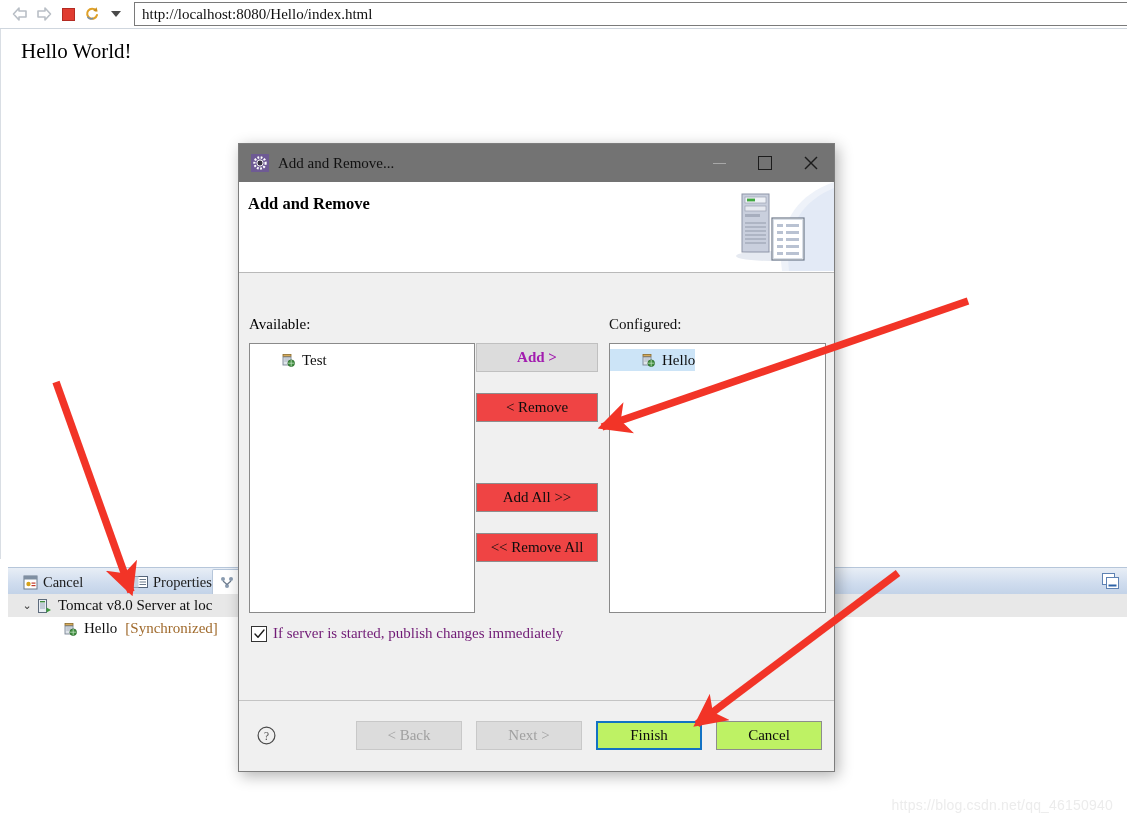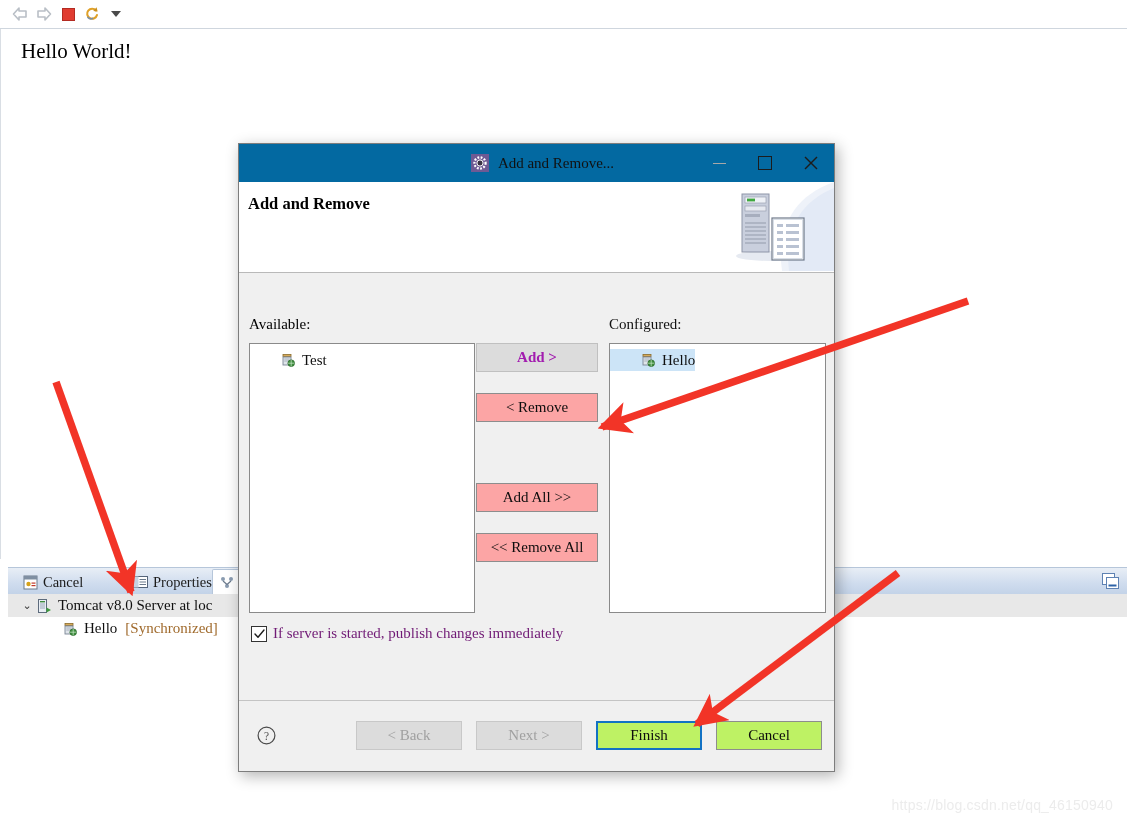--- a/index.html
+++ b/index.html
@@ -147,24 +147,23 @@
     width: 597px; height: 629px;
     background: #f0f0f0;
     border: 1px solid #7d7d7d;
     box-shadow: 3px 4px 14px rgba(0,0,0,0.30);
     box-sizing: border-box;
     z-index: 40;
   }
   .dlg-titlebar {
     position: relative;
     height: 38px;
-    background: #0369a1;
+    background: #737373;
     display: flex;
     align-items: center;
-    justify-content: center;
   }
   .dlg-icon {
     width: 18px; height: 18px;
     margin-left: 12px;
     background: #6e5a94;
     display: flex; align-items: center; justify-content: center;
     flex: none;
   }
   .dlg-title-text {
     margin-left: 9px;
@@ -267,21 +266,21 @@
   .btncol {
     position: absolute;
     left: 237px;
     top: 70px;
     width: 128px;
   }
   .mid-btn {
     display: block;
     width: 122px;
     height: 29px;
-    background: #fca5a5;
+    background: #ef4444;
     border: 1px solid #8d8d8d;
     font-size: 15px;
     color: #0d0d0d;
     font-family: "Liberation Serif", serif;
     text-align: center;
     line-height: 27px;
     box-sizing: border-box;
     cursor: default;
     padding: 0;
   }
@@ -381,20 +380,23 @@
     </div>
     <div class="tb-btn">
       <svg width="18" height="16" viewBox="0 0 18 16">
         <path d="M13 4.5 A5 5 0 1 0 14 9" fill="none" stroke="#e0a128" stroke-width="2.1" stroke-linecap="round"></path>
         <path d="M13.6 1.2 L14.6 5.6 L10.2 5.1 Z" fill="#c9901f"></path>
         <path d="M5 11.5 A4 4 0 0 0 9.5 12.5" fill="none" stroke="#7d8ea0" stroke-width="1.8" stroke-linecap="round"></path>
       </svg>
     </div>
     <div class="tb-btn">
       <div class="chev-down"></div>
+    </div>
+    <div class="urlbar">
+      <span>http://localhost:8080/Hello/index.html</span>
     </div>
   </div>
 
   <div class="page-body">
     <div class="hello-world">Hello World!</div>
   </div>
 
   <div class="eclipse-panel">
 
     <div class="tabstrip">

